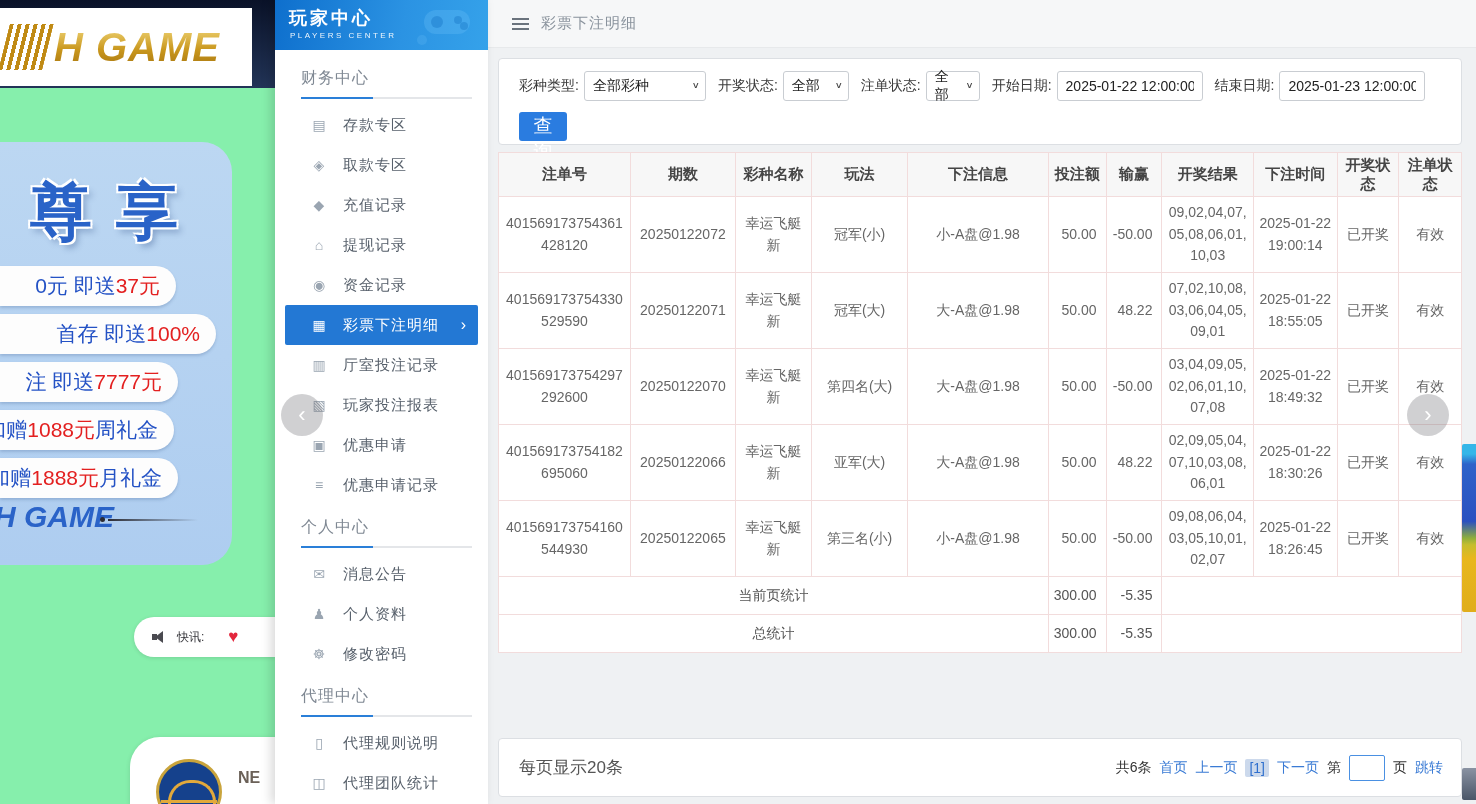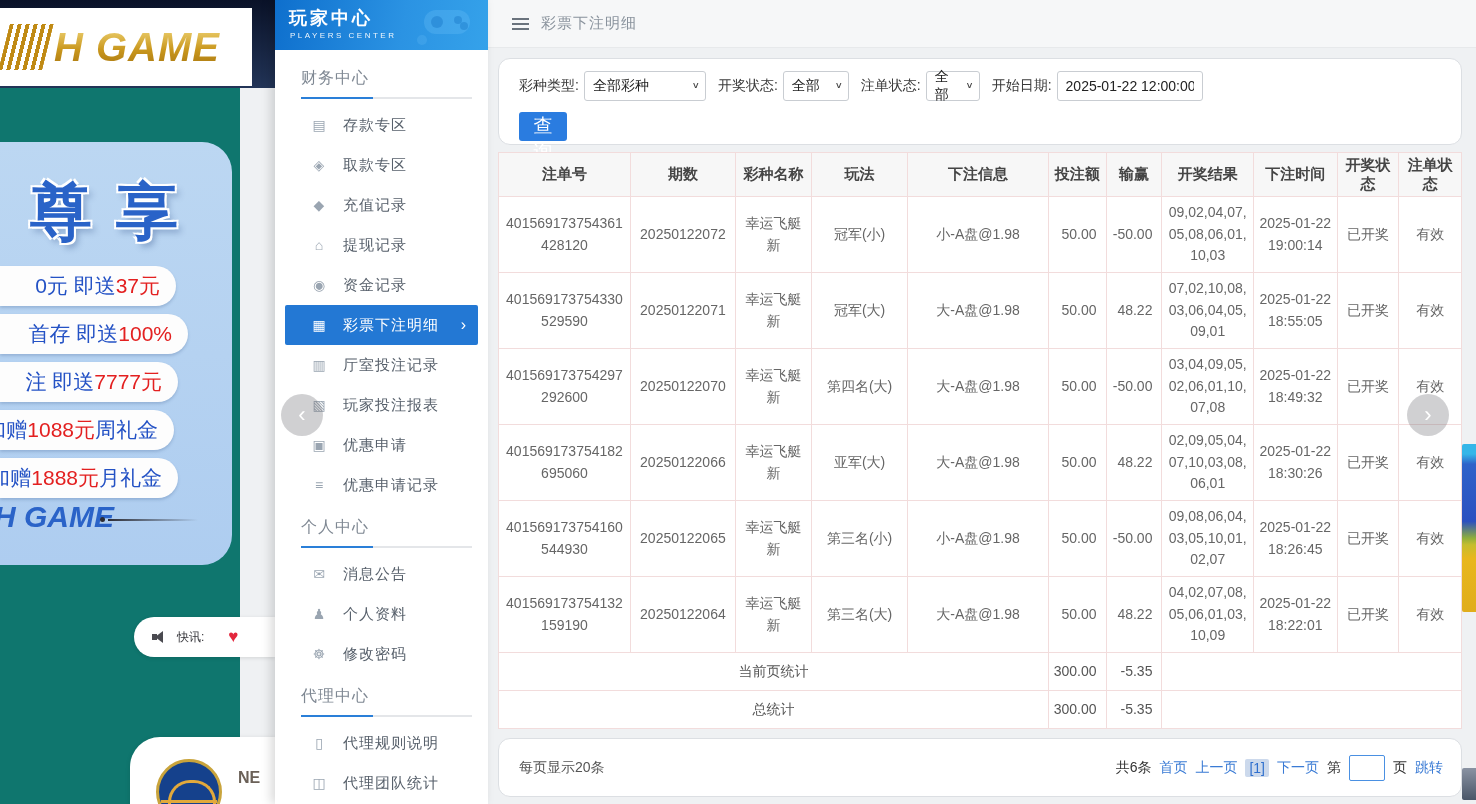--- a/index.html
+++ b/index.html
@@ -2,21 +2,21 @@
 <html><head>
 <meta charset="utf-8">
 <title>彩票下注明细</title>
 <style>
   html,body{margin:0;padding:0;}
   body{width:1476px;height:804px;overflow:hidden;background:#eff1f3;
        font-family:"Liberation Sans","DejaVu Sans",sans-serif;}
   .stage{position:relative;width:1476px;height:804px;overflow:hidden;}
 
   
-  .left-page{position:absolute;left:0;top:0;width:240px;height:804px;background:#0f766e;}
+  .left-page{position:absolute;left:0;top:0;width:275px;height:804px;background:#86efac;}
   .top-dark{position:absolute;left:0;top:0;width:275px;height:88px;
             background:linear-gradient(180deg,#0a1228,#223457);}
   .logo-band{position:absolute;left:0;top:8px;width:252px;height:78px;background:#ffffff;
              display:flex;align-items:center;overflow:hidden;}
   .logo-stripes{display:inline-block;width:44px;height:46px;margin-left:4px;
                 background:repeating-linear-gradient(90deg,#c08a14 0 4px,transparent 4px 8px);
                 transform:skewX(-14deg);}
   .logo-text{font-style:italic;font-weight:800;font-size:40px;letter-spacing:1px;
              background:linear-gradient(180deg,#f2d87c 0%,#c9971d 55%,#a67410 100%);
              -webkit-background-clip:text;background-clip:text;color:#c9971d;
@@ -25,21 +25,21 @@
                 background:linear-gradient(180deg,#bcd7f2,#aecdf0);
                 border-radius:0 30px 30px 0;overflow:hidden;}
   .banner-title{position:absolute;left:30px;top:28px;font-size:62px;font-weight:900;
                 color:#2a63c8;letter-spacing:24px;white-space:nowrap;
                 text-shadow:2px 2px 0 #fff,-2px 2px 0 #fff,2px -2px 0 #fff,-2px -2px 0 #fff,4px 5px 6px rgba(30,60,120,.35);}
   .pill-list{position:absolute;left:0;top:124px;width:100%;}
   .pill{height:40px;margin-bottom:8px;background:#fdfdfd;border-radius:0 22px 22px 0;
         box-shadow:0 2px 3px rgba(60,90,140,.25);display:flex;align-items:center;
         justify-content:flex-end;padding-right:16px;font-weight:400;font-size:21px;
         white-space:nowrap;overflow:hidden;width:160px;}
-  .pill:nth-child(2){width:172px;}
+  .pill:nth-child(2){width:172px;padding-left:28px;}
   .pill:nth-child(3){width:162px;}
   .pill:nth-child(4){width:158px;}
   .pill:nth-child(5){width:162px;}
   .pt-blue{color:#2452c5;}
   .pt-red{color:#e32020;}
   .banner-footer-logo{position:absolute;left:-6px;top:358px;font-style:italic;font-weight:900;
                       font-size:30px;color:#2a63c8;white-space:nowrap;}
   .banner-footer-line{position:absolute;left:108px;top:377px;width:90px;height:2px;
                       background:linear-gradient(90deg,#2c2c34,rgba(44,44,52,0));}
   .banner-footer-dot{position:absolute;left:100px;top:375px;width:5px;height:5px;border-radius:50%;background:#2c2c34;}
@@ -81,21 +81,21 @@
   .mi-chev{position:absolute;right:12px;color:#fff;font-size:16px;line-height:1;}
 
   
   .content{position:absolute;left:488px;top:0;width:988px;height:804px;background:#eff1f3;}
   .toolbar{position:absolute;left:0;top:0;width:100%;height:47px;background:#f6f7f8;
            border-bottom:1px solid #e7e9eb;display:flex;align-items:center;}
   .burger{margin-left:24px;width:17px;cursor:pointer;}
   .burger div{height:2px;background:#6a737d;margin:3px 0;}
   .tb-title{margin-left:12px;font-size:15px;color:#8a939d;letter-spacing:1px;}
 
-  .card{position:absolute;background:#fff;border:1px solid #dcdfe3;border-radius:12px;box-sizing:border-box;}
+  .card{position:absolute;background:#fff;border:1px solid #dcdfe3;border-radius:4px;box-sizing:border-box;}
   .filter-card{left:10px;top:58px;width:964px;height:87px;padding:12px 0 0 20px;}
   .f-row{display:flex;align-items:center;flex-wrap:nowrap;}
   .f-label{font-size:14px;color:#3a3a3a;margin-right:5px;white-space:nowrap;}
   .f-group{display:flex;align-items:center;margin-right:12px;}
   .fselect{position:relative;height:30px;border:1px solid #c9cdd2;border-radius:3px;background:#fff;
            display:flex;align-items:center;padding:0 20px 0 8px;font-size:14px;color:#222;cursor:pointer;box-sizing:border-box;}
   .fselect::after{content:"\2228";position:absolute;right:5px;top:7px;font-size:11px;color:#444;transform:scaleY(.8);}
   .w-lg{width:122px;} .w-md{width:66px;} .w-sm{width:54px;}
   .f-date{width:146px;height:30px;border:1px solid #c9cdd2;border-radius:3px;font-size:14px;color:#222;
           padding:0 8px;box-sizing:border-box;font-family:inherit;}
@@ -107,21 +107,21 @@
   table.bets th{border:1px solid #f2dcdc;background:#f7f7f7;font-size:15px;color:#454545;
                 font-weight:700;height:43px;padding:0 2px;}
   table.bets td{border:1px solid #f2dcdc;font-size:14px;color:#666;text-align:center;
                 padding:4px 4px;word-break:break-all;line-height:1.55;}
   table.bets tr.data-row td{height:67px;}
   table.bets td.num{text-align:right;padding-right:9px;word-break:normal;}
   table.bets tr.summary td{height:29px;border-top:1px solid #e3e3e3;font-size:14px;color:#555;}
   table.bets tr.summary td.blank{border-left:none;}
 
   .pagination-card{left:10px;top:738px;width:964px;height:59px;display:flex;align-items:center;}
-  .pg-size{margin-left:20px;font-size:14px;color:#555;}
+  .pg-size{margin-left:20px;font-size:17px;color:#555;}
   .pg-right{margin-left:auto;margin-right:18px;display:flex;align-items:center;font-size:14px;color:#333;}
   .pg-right>*{margin-left:8px;}
   .pg-link{color:#3a7bd5;cursor:pointer;text-decoration:none;}
   .pg-current{background:#ccd9ec;color:#2f6fce;padding:1px 4px;border-radius:2px;}
   .jump-input{width:30px;height:22px;border:1px solid #4a90e2;border-radius:2px;font-size:13px;
               text-align:center;font-family:inherit;}
 
   
   .nav-circle{position:absolute;width:42px;height:42px;border-radius:50%;background:rgba(110,110,115,.32);
               color:#fff;font-size:22px;display:flex;align-items:center;justify-content:center;
@@ -295,20 +295,24 @@
         </div>
         <div class="f-group">
           <span class="f-label">注单状态:</span>
           <div class="fselect w-sm">
             <span>全部</span>
           </div>
         </div>
         <div class="f-group">
           <span class="f-label">开始日期:</span>
           <input class="f-date" value="2025-01-22 12:00:00" style="">
+        </div>
+        <div class="f-group">
+          <span class="f-label">结束日期:</span>
+          <input class="f-date" value="2025-01-23 12:00:00" style="">
         </div>
       </div>
       <button class="btn-primary">查询</button>
     </section>
 
     <div class="table-wrap">
       <table class="bets">
           <colgroup>
             <col style="width: 13.7%;">
             <col style="width: 10.9%;">
@@ -396,33 +400,20 @@
               <td>幸运飞艇新</td>
               <td>第三名(小)</td>
               <td>小-A盘@1.98</td>
               <td class="num">50.00</td>
               <td class="num">-50.00</td>
               <td>09,08,06,04,03,05,10,01,02,07</td>
               <td>2025-01-22 18:26:45</td>
               <td>已开奖</td>
               <td>有效</td>
             </tr>
-            <tr class="data-row">
-              <td>401569173754132159190</td>
-              <td>20250122064</td>
-              <td>幸运飞艇新</td>
-              <td>第三名(大)</td>
-              <td>大-A盘@1.98</td>
-              <td class="num">50.00</td>
-              <td class="num">48.22</td>
-              <td>04,02,07,08,05,06,01,03,10,09</td>
-              <td>2025-01-22 18:22:01</td>
-              <td>已开奖</td>
-              <td>有效</td>
-            </tr>
             <tr class="summary">
               <td colspan="5">当前页统计</td>
               <td class="num">300.00</td>
               <td class="num">-5.35</td>
               <td class="blank" colspan="4"></td>
             </tr>
             <tr class="summary">
               <td colspan="5">总统计</td>
               <td class="num">300.00</td>
               <td class="num">-5.35</td>

